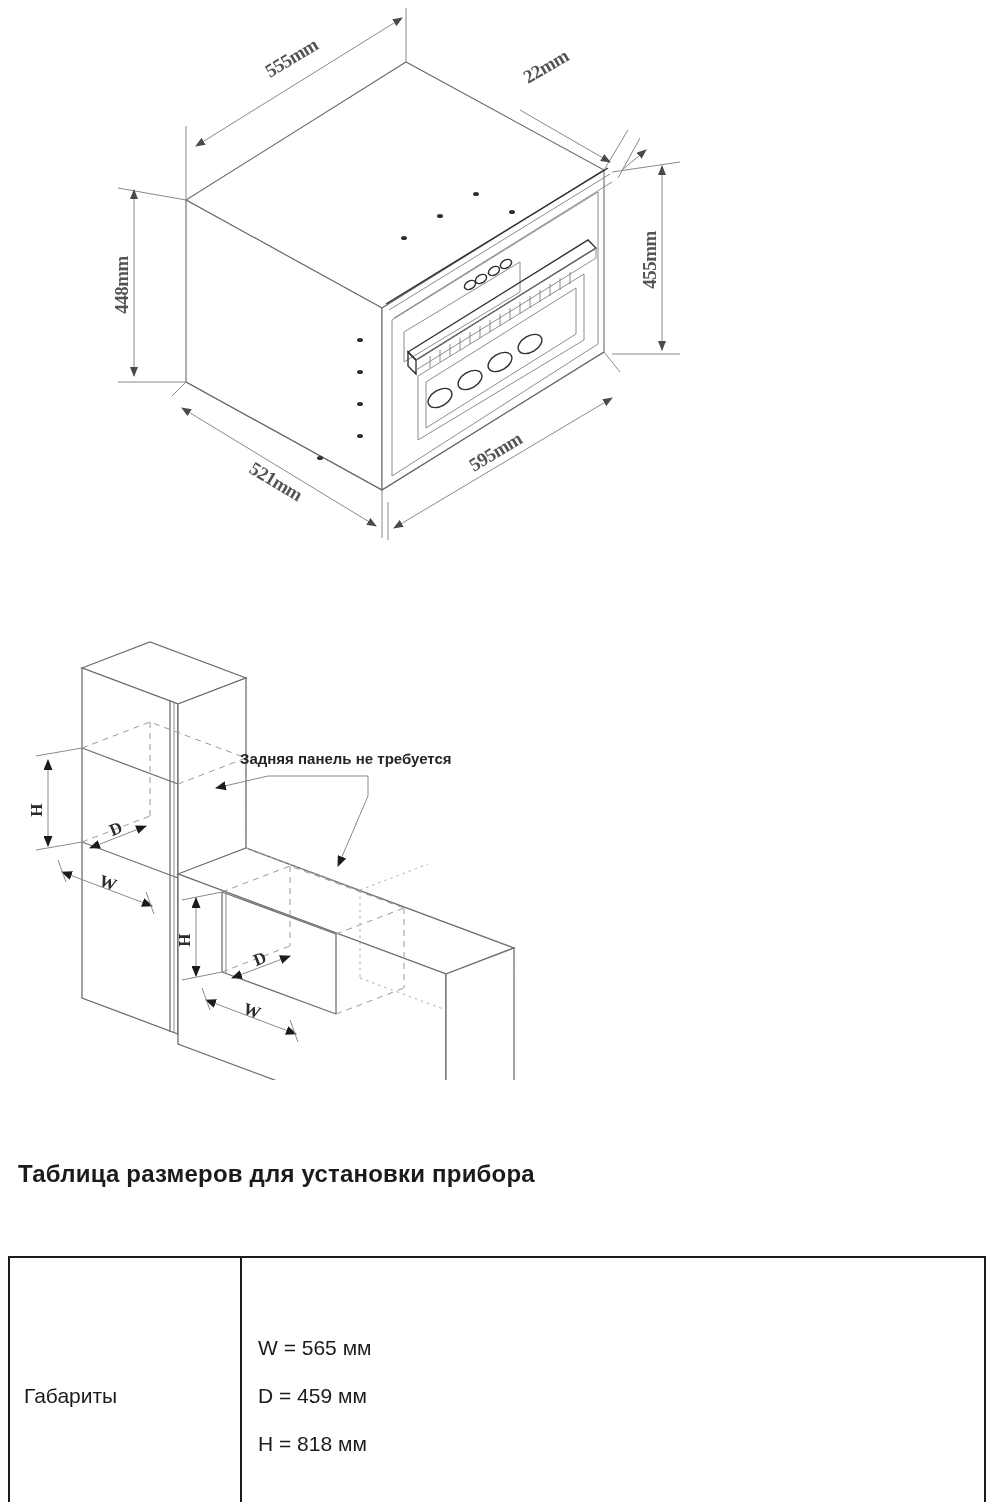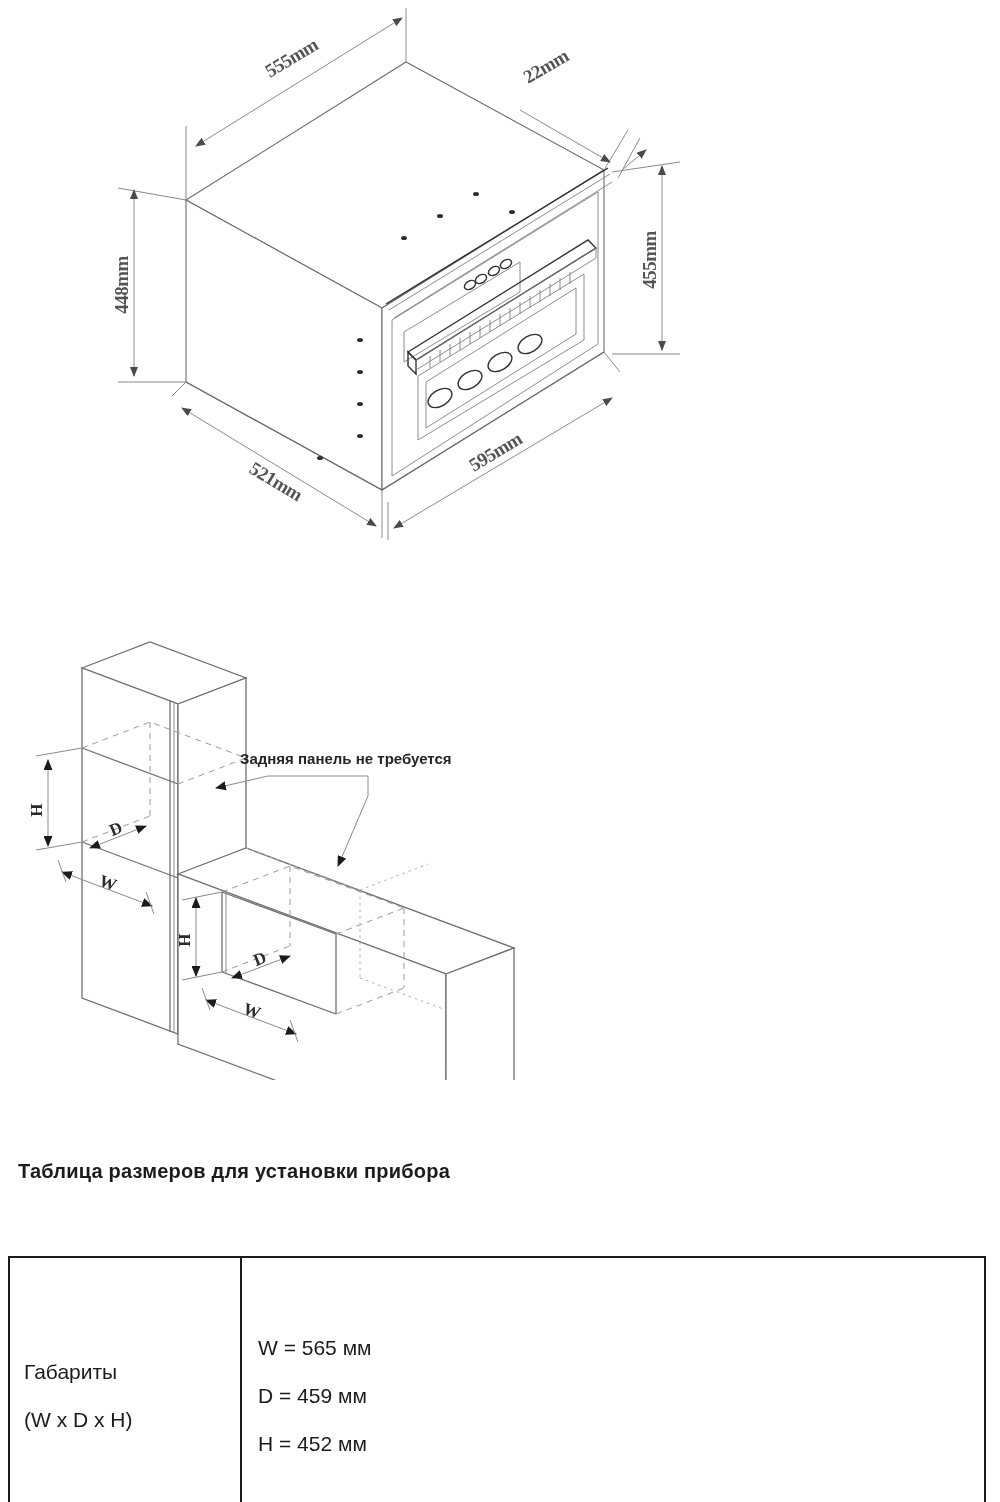--- a/index.html
+++ b/index.html
@@ -30,21 +30,21 @@
   #fig-oven { top: 0px; width: 1000px; height: 600px; }
   #fig-cabinet { top: 620px; width: 1000px; height: 460px; }
 
   .figure svg { display: block; width: 100%; height: 100%; }
 
   
   .section-heading {
     position: absolute;
     left: 18px;
     top: 1160px;
-    font-size: 20px;
+    font-size: 24px;
     font-weight: bold;
     letter-spacing: 0.2px;
     color: #1b1b1b;
     white-space: nowrap;
   }
 
   
   .dim-table {
     position: absolute;
     left: 8px;
@@ -354,22 +354,21 @@
         <text class="notelabel" x="240" y="144">Задняя панель не требуется</text>
       </g>
     </svg>
   </div>
 
   <div class="section-heading">Таблица размеров для установки прибора</div>
 
   <div class="dim-table">
     <div class="dim-col-left">
       <div class="dim-line">Габариты</div>
-      <div class="dim-line">(W x D x H)</div>
     </div>
     <div class="dim-col-right">
       <div class="dim-line">W = 565 мм</div>
       <div class="dim-line">D = 459 мм</div>
-      <div class="dim-line">H = 452 мм</div>
+      <div class="dim-line">H = 818 мм</div>
     </div>
   </div>
 
 </div>
 
 </body></html>

